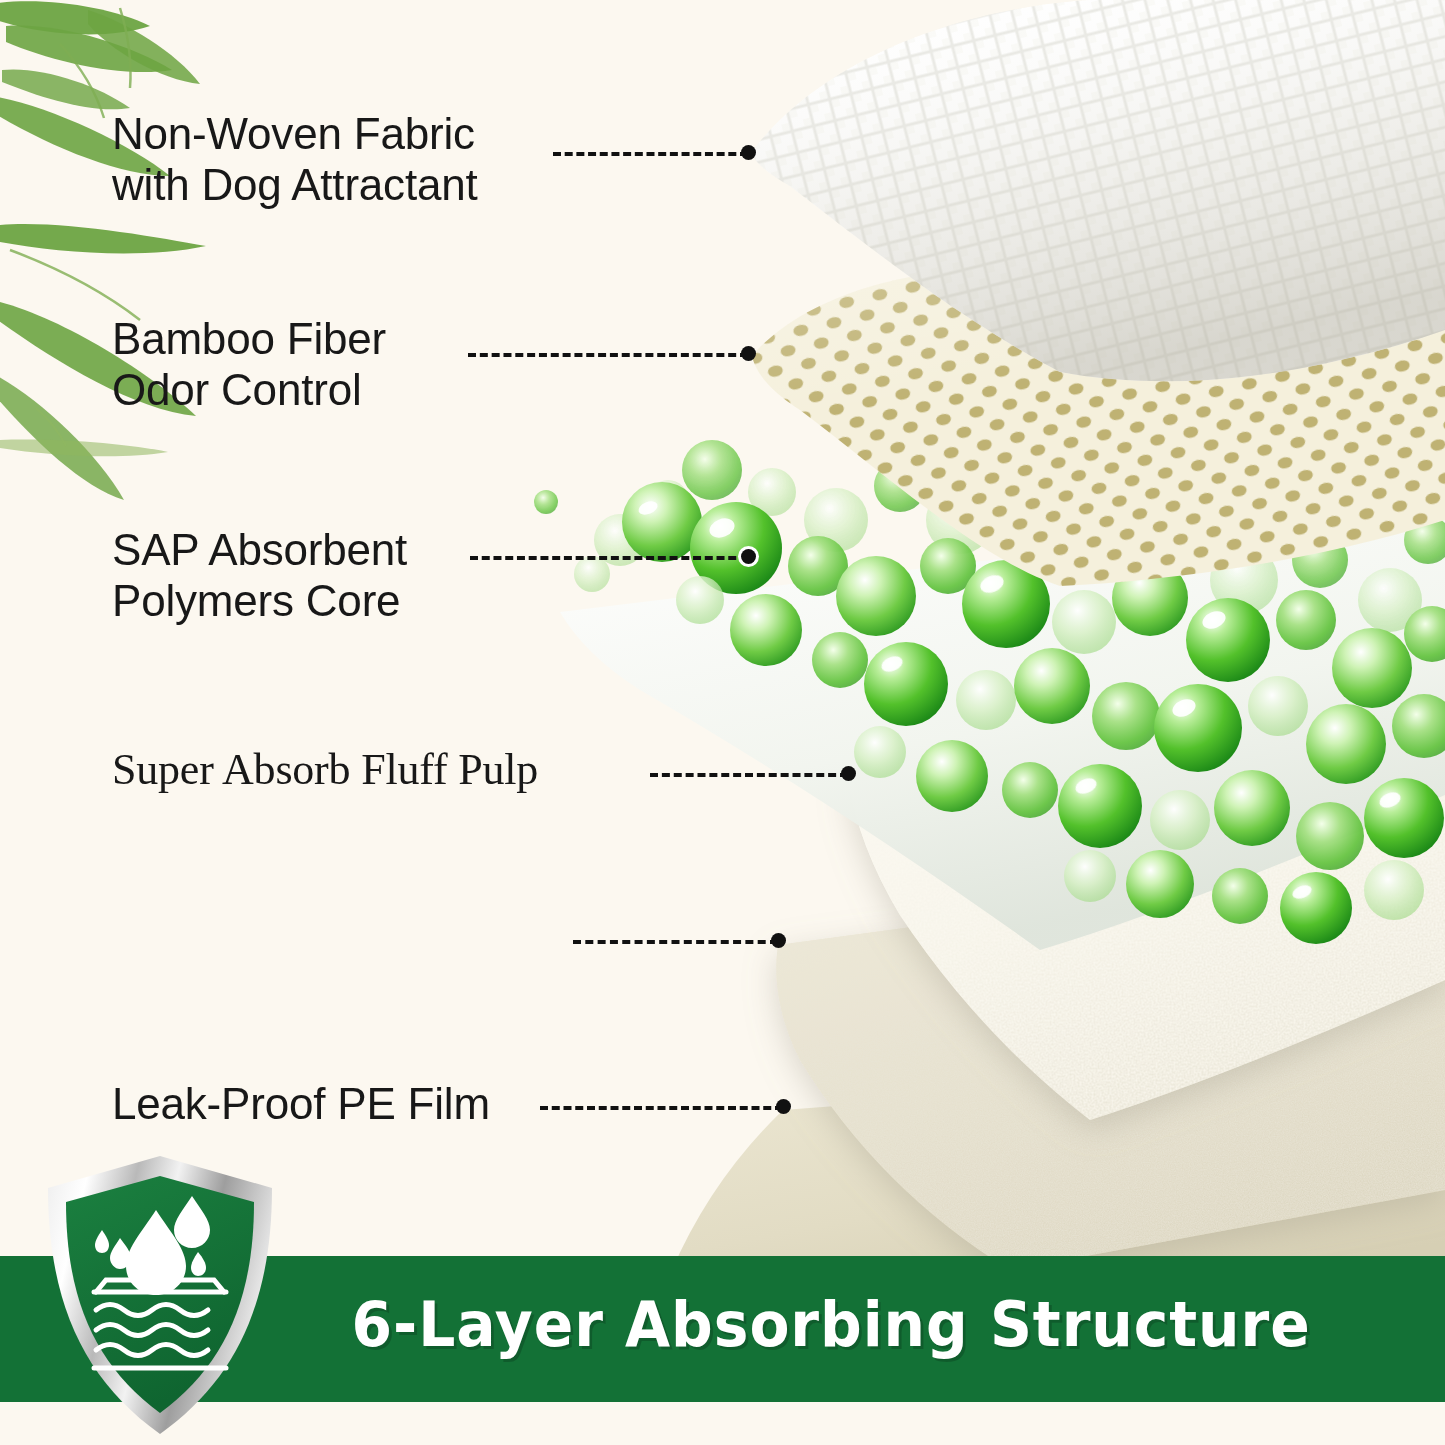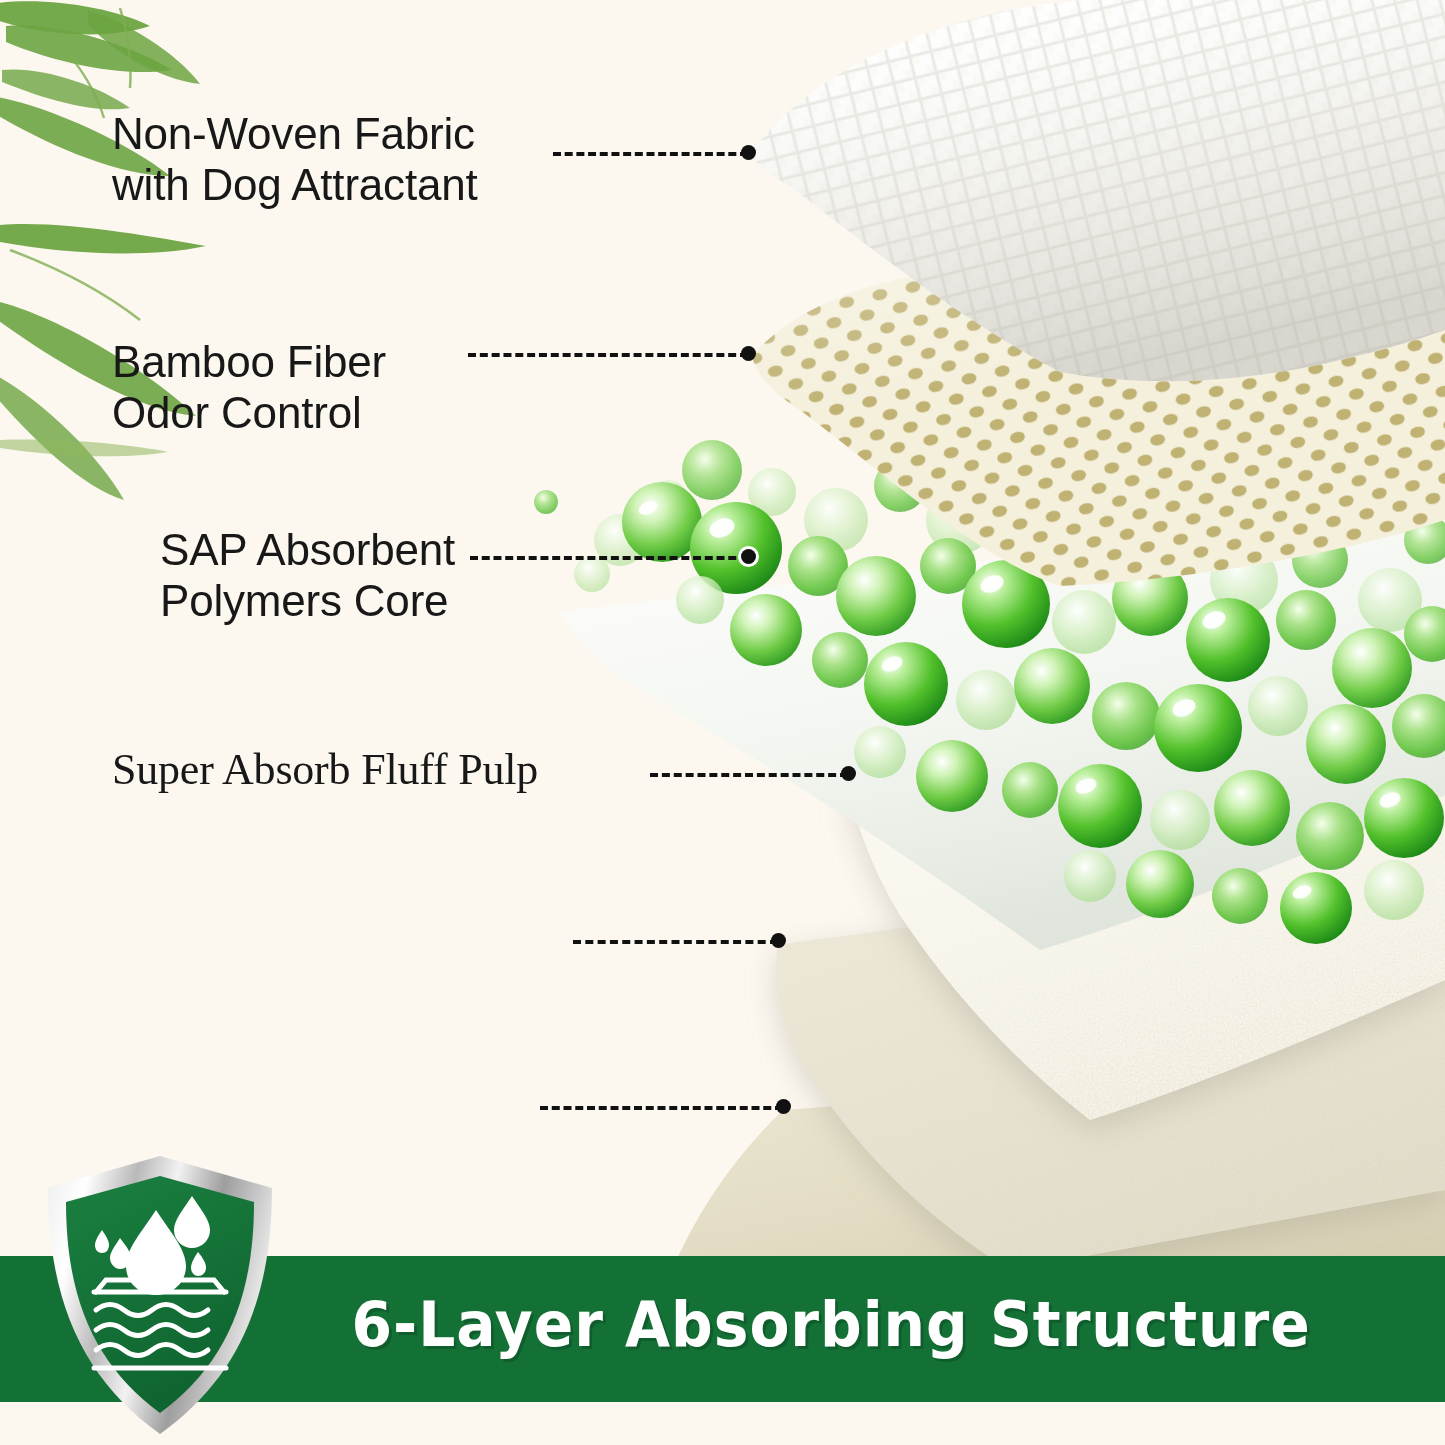--- a/index.html
+++ b/index.html
@@ -295,43 +295,46 @@
     </svg>
   </div>
 
   <div class="callout" style="left:112px;top:108px;">
     <div class="txt">Non-Woven Fabric
 with Dog Attractant</div>
   </div>
   <div class="leader" style="left:553px;top:152px;width:195px;"></div>
   <div class="leader-dot" style="left:741px;top:145px;"></div>
 
-  <div class="callout" style="left:112px;top:336px;">
+  <div class="callout" style="left:112px;top:313px;">
     <div class="txt">Bamboo Fiber
 Odor Control</div>
   </div>
   <div class="leader" style="left:468px;top:353px;width:280px;"></div>
   <div class="leader-dot" style="left:741px;top:346px;"></div>
 
-  <div class="callout" style="left:112px;top:524px;margin-left:48px;">
+  <div class="callout" style="left:112px;top:524px;">
     <div class="txt">SAP Absorbent
 Polymers Core</div>
   </div>
   <div class="leader" style="left:470px;top:556px;width:278px;"></div>
   <div class="leader-dot ring" style="left:741px;top:549px;"></div>
 
   <div class="callout" style="left:112px;top:744px;font-family:Liberation Serif, serif;">
     <div class="txt">Super Absorb Fluff Pulp</div>
   </div>
   <div class="leader" style="left:650px;top:773px;width:198px;"></div>
   <div class="leader-dot" style="left:841px;top:766px;"></div>
 
   <div class="leader" style="left:573px;top:940px;width:205px;"></div>
   <div class="leader-dot" style="left:771px;top:933px;"></div>
 
+  <div class="callout" style="left:112px;top:1078px;">
+    <div class="txt">Leak-Proof PE Film</div>
+  </div>
   <div class="leader" style="left:540px;top:1106px;width:243px;"></div>
   <div class="leader-dot" style="left:776px;top:1099px;"></div>
 
   <div id="banner"></div>
   <div id="banner-text">6-Layer Absorbing Structure</div>
 
   <svg id="shield" viewBox="0 0 240 286">
     <defs>
       <linearGradient id="chrome" x1="0" y1="0" x2="1" y2="0.3">
         <stop offset="0%" stop-color="#EDEDED"></stop>

